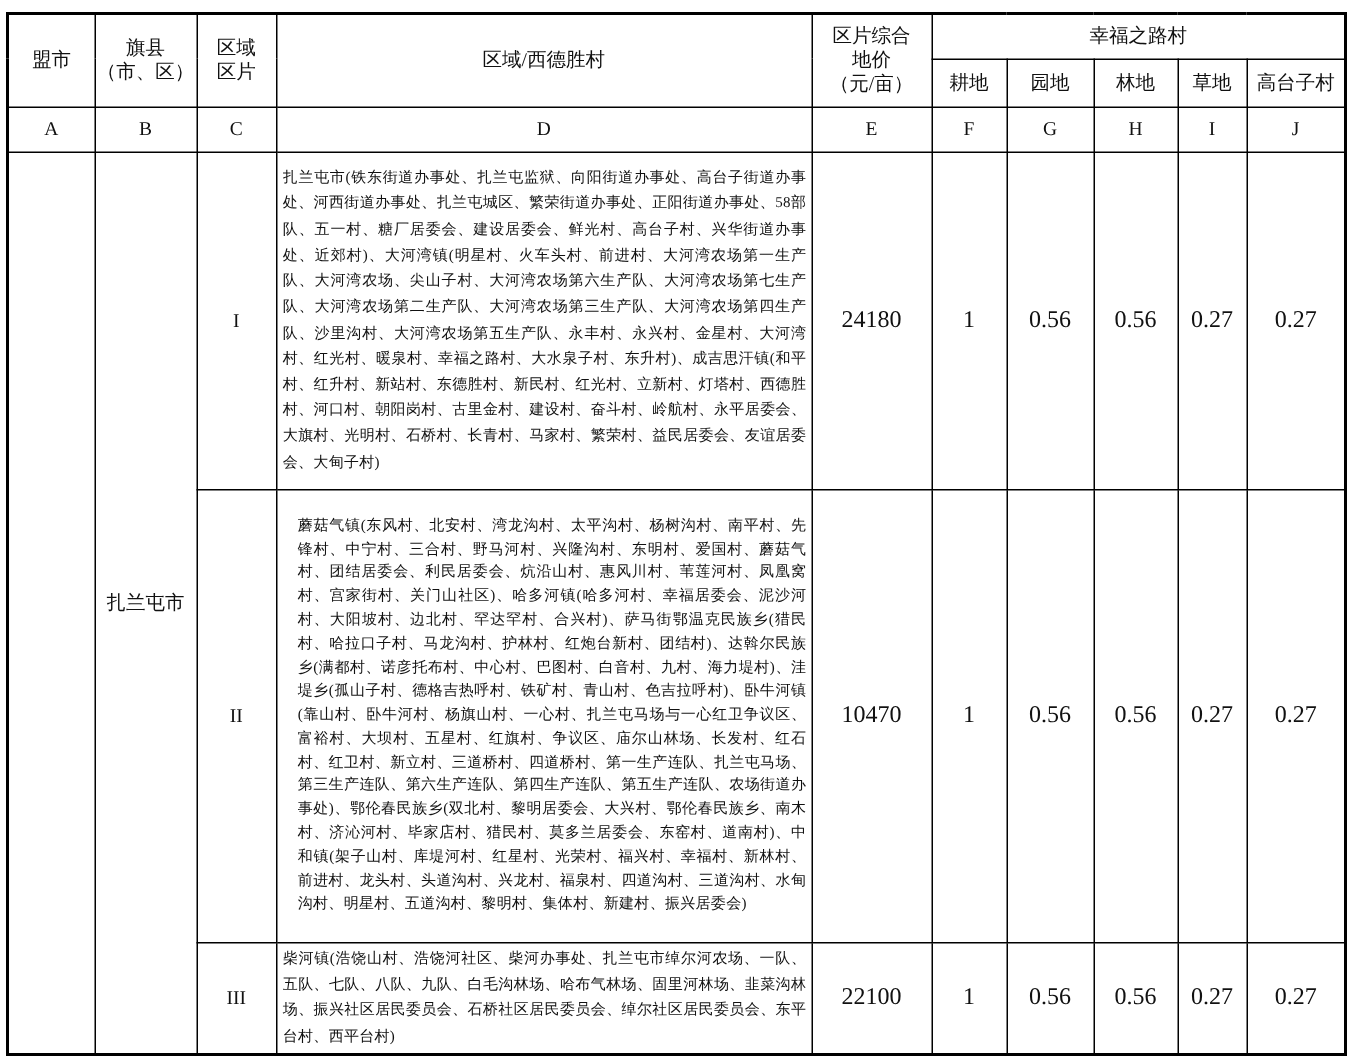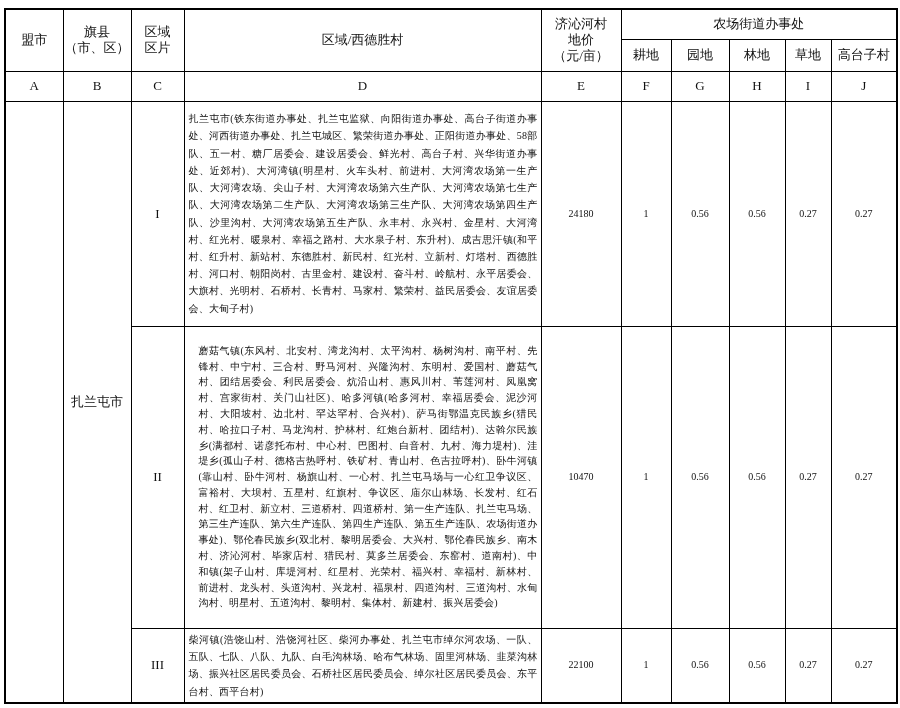--- a/index.html
+++ b/index.html
@@ -37,21 +37,21 @@
     text-align:justify;
     text-align-last:left;
     vertical-align:middle;
     padding:2px 3px 2px 4px;
     font-size:10px;
     letter-spacing:0.2px;
   }
   tr.trI td.desc-cell{line-height:17.2px;}
   tr.trII td.desc-cell{line-height:15.8px;padding-left:14px;}
   tr.trIII td.desc-cell{line-height:17.4px;}
-  td.num-cell{font-size:10px;}
+  td.num-cell{font-size:16px;}
   td.zone-cell{font-size:13px;}
 </style>
 </head>
 <body>
 
 <div class="page">
   <table class="land-table">
     <colgroup>
       <col style="width:58px">
       <col style="width:68px">
@@ -66,24 +66,24 @@
     </colgroup>
 
     <tbody>
         <tr class="trh1">
       <th rowspan="2" class="multiline">盟市</th>
       <th rowspan="2" class="multiline">旗县
 （市、区）</th>
       <th rowspan="2" class="multiline">区域
 区片</th>
       <th rowspan="2">区域/西德胜村</th>
-      <th rowspan="2" class="multiline">济沁河村
+      <th rowspan="2" class="multiline">区片综合
 地价
 （元/亩）</th>
-      <th colspan="5">农场街道办事处</th>
+      <th colspan="5">幸福之路村</th>
     </tr>
     <tr class="trh2">
       <th>耕地</th>
       <th>园地</th>
       <th>林地</th>
       <th>草地</th>
       <th>高台子村</th>
     </tr>
 
     <tr class="trletters">

